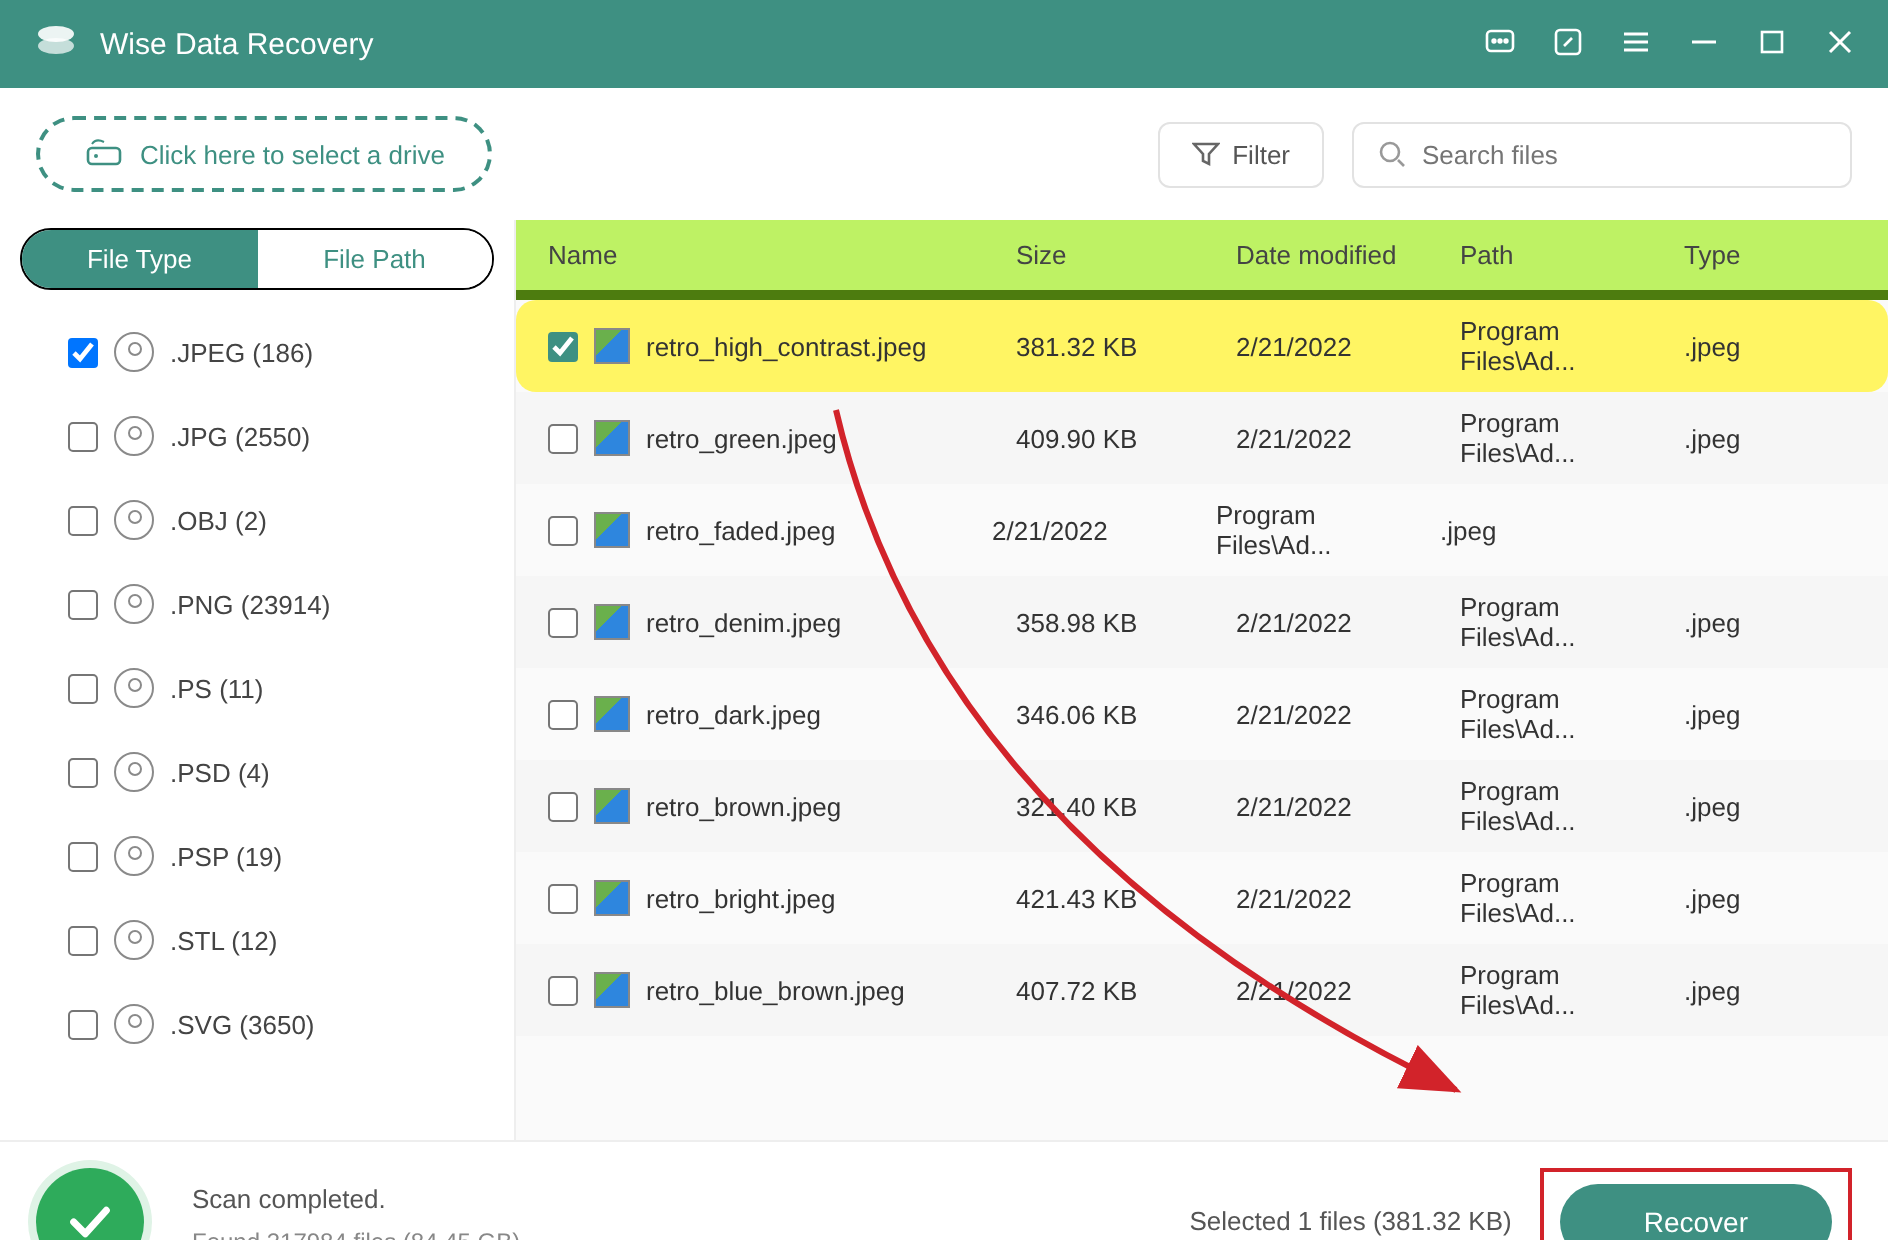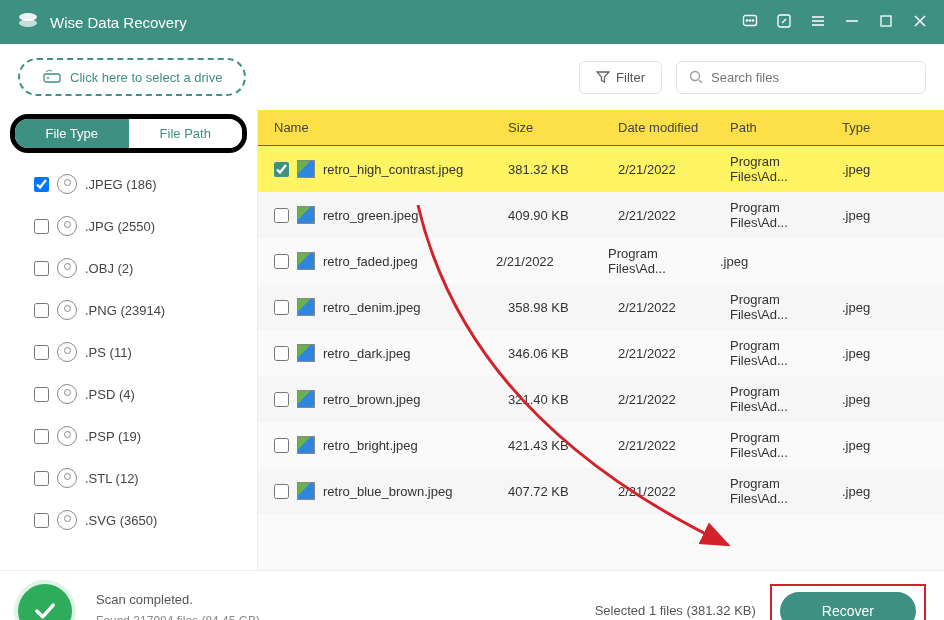--- a/index.html
+++ b/index.html
@@ -73,21 +73,21 @@
 }
 .sidebar {
   width: 258px;
   border-right: 1px solid #eee;
   display: flex;
   flex-direction: column;
   background: #fff;
 }
 .tabs {
   display: flex;
-  border: 5px solid #000000;
+  border: 1px solid #000000;
   border-radius: 18px;
   margin: 4px 10px 10px 10px;
   overflow: hidden;
 }
 .tab {
   flex: 1; text-align: center; padding: 7px 0;
   font-size: 13px; cursor: pointer;
 }
 .tab.active { background: #3e9082; color: #fff; }
 .tab.inactive { color: #3e9082; background: #fff; }
@@ -107,39 +107,39 @@
   display: inline-flex; align-items: center; justify-content: center;
 }
 .person-circle::before {
   content: ""; width: 5px; height: 5px; border: 1.2px solid #8a8a8a; border-radius: 50%;
   position: relative; top: -2px;
 }
 
 .filetable { flex: 1; display: flex; flex-direction: column; }
 .thead {
   display: flex;
-  background: #fde047;
-  border-bottom: 1px solid #4d7c0f;
+  background: #bef264;
+  border-bottom: 5px solid #4d7c0f;
   font-size: 13px; color: #444;
 }
 .th, .td { padding: 10px 8px; }
 .col-name { width: 230px; padding-left: 16px; }
 .col-size { width: 110px; margin-left: 12px; }
 .col-date { width: 112px; }
 .col-path { width: 112px; }
 .col-type { width: 70px; }
 
 .tbody { flex: 1; overflow: hidden; }
 .trow {
   display: flex; align-items: center;
   height: 46px;
   font-size: 13px; color: #333;
 }
 .trow:nth-child(even) { background: #f6f6f6; }
-.trow.selected { background: #fff563; }
+.trow.selected { background: #fff563; border-radius: 10px; }
 .td.col-name { display: flex; align-items: center; gap: 8px; }
 .fcheck { width: 15px; height: 15px; }
 .trow.selected .fcheck { accent-color: #3e9082; }
 .fthumb {
   width: 18px; height: 18px; border: 1px solid #888;
   background: linear-gradient(135deg,#6ab04c 40%,#2e86de 40%);
   display: inline-block;
 }
 
 .footer {

